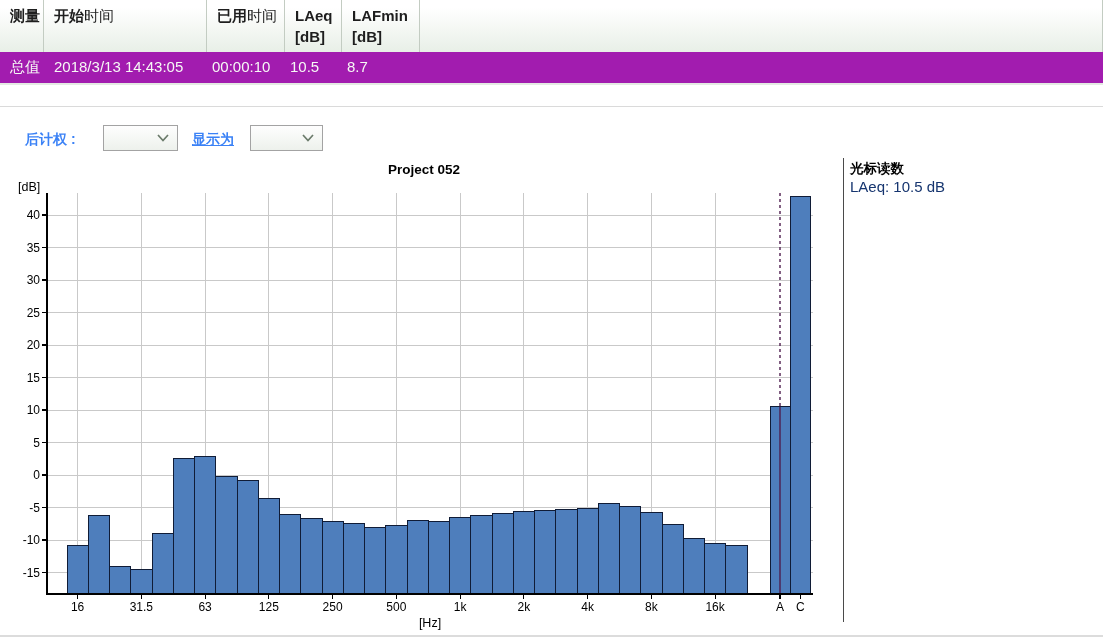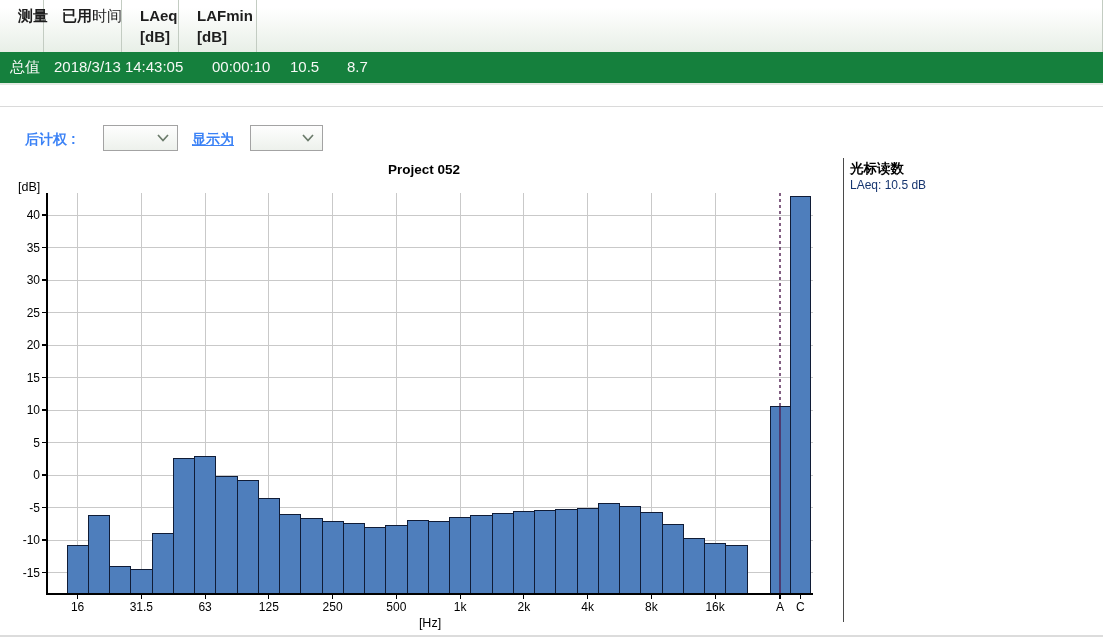--- a/index.html
+++ b/index.html
@@ -2,50 +2,51 @@
 <html><head>
 <meta charset="utf-8">
 <style>
   html,body { margin:0; padding:0; background:#fff; }
   body { font-family:"Liberation Sans","DejaVu Sans",sans-serif; }
   .screen { position:relative; width:1103px; height:637px; background:#fff; overflow:hidden; }
 
   
   .thead { position:absolute; top:0; left:0; width:1103px; height:52px; display:flex;
            background:linear-gradient(#ffffff 15%, #e8efe7 100%); }
-  .th { box-sizing:border-box; border-right:1px solid #c3ccc2; padding:5px 4px 0 18px;
+  .th { box-sizing:border-box; border-right:1px solid #c3ccc2; padding:5px 4px 0 10px;
         font-size:15px; color:#1e1e1e; line-height:1.4; white-space:nowrap; }
   .hb { font-weight:bold; }
   .trow { position:absolute; top:52px; left:0; width:1103px; height:31px; display:flex;
-          background:#15803d; border-bottom:2px solid #e4eae3; color:#f6f8f5; font-size:15px; }
+          background:#a21caf; border-bottom:2px solid #e4eae3; color:#f6f8f5; font-size:15px; }
   .td { box-sizing:border-box; padding:6px 4px 0 10px; white-space:nowrap; }
   .w0{width:44px}.w1{width:163px}.w2{width:158px}.w3{width:78px}.w4{width:57px}.w5{width:78px}.w6{flex:1}
 
   .hline { position:absolute; top:106px; left:0; width:1103px; height:1px; background:#dadada; }
 
   
   .ctl-label { position:absolute; font-weight:bold; font-size:14px; color:#3b82f6; }
   .combo { position:absolute; box-sizing:border-box; height:26px; border:1px solid #a3a3a3;
            background:linear-gradient(#fefefe,#edf1ec); display:flex; align-items:center;
            justify-content:space-between; padding:0 8px 0 6px; cursor:default; font-size:13px; color:#222; }
 
   
   .chart-wrap { position:absolute; left:0; top:155px; width:843px; height:482px; }
   .vsep { position:absolute; left:843px; top:158px; width:1px; height:464px; background:#4a4a4a; }
   .cursor-title { position:absolute; left:850px; top:160px; font-weight:bold; font-size:13.5px; color:#000; }
-  .cursor-reading { position:absolute; left:850px; top:178px; font-size:12px; color:#16356f; }
+  .cursor-reading { position:absolute; left:850px; top:178px; font-size:15px; color:#16356f; }
   .bottom-strip { position:absolute; left:0; bottom:0; width:1103px; height:2px; background:#dcdcdc; }
 </style>
 </head>
 <body>
 
 <div class="screen">
 
   <div class="thead">
     <div class="th w0"><span class="hb">测量</span><span></span></div>
+    <div class="th w1"><span class="hb">开始</span><span>时间</span></div>
     <div class="th w3"><span class="hb">已用</span><span>时间</span></div>
     <div class="th w4"><span class="hb">LAeq</span><br><span class="hb">[dB]</span></div>
     <div class="th w5"><span class="hb">LAFmin</span><br><span class="hb">[dB]</span></div>
     <div class="th w6"></div>
   </div>
 
   <div class="trow">
     <div class="td w0">总值</div>
     <div class="td w2">2018/3/13 14:43:05</div>
     <div class="td w3">00:00:10</div>

